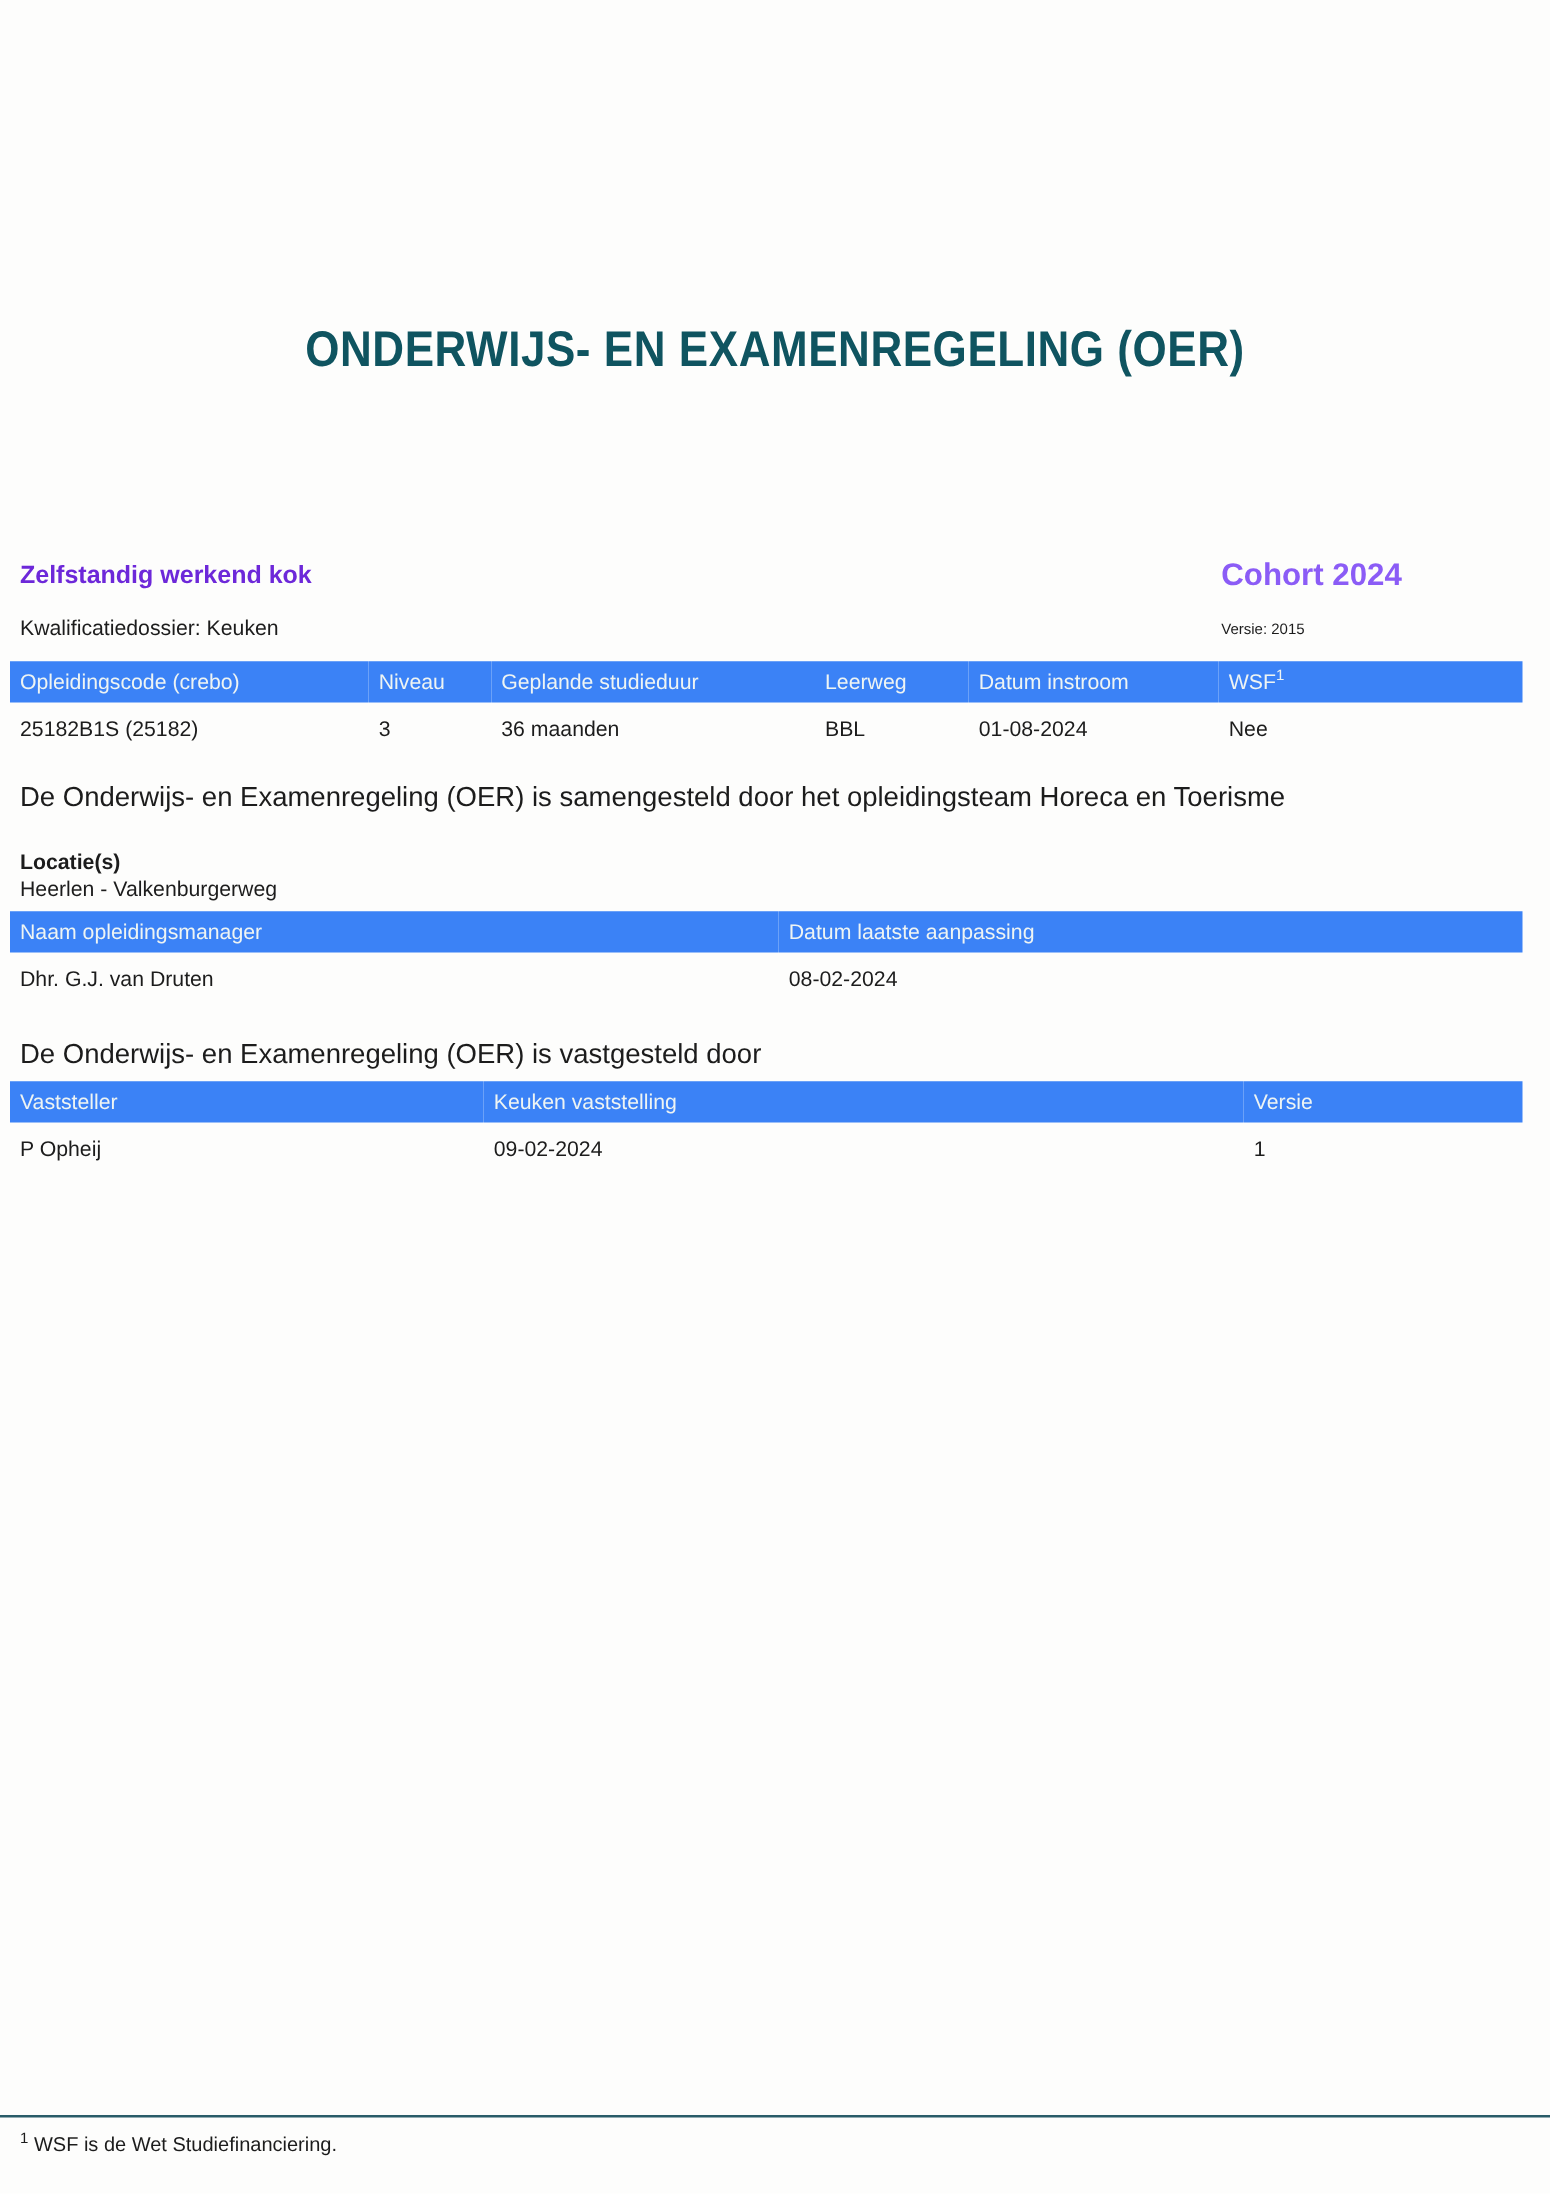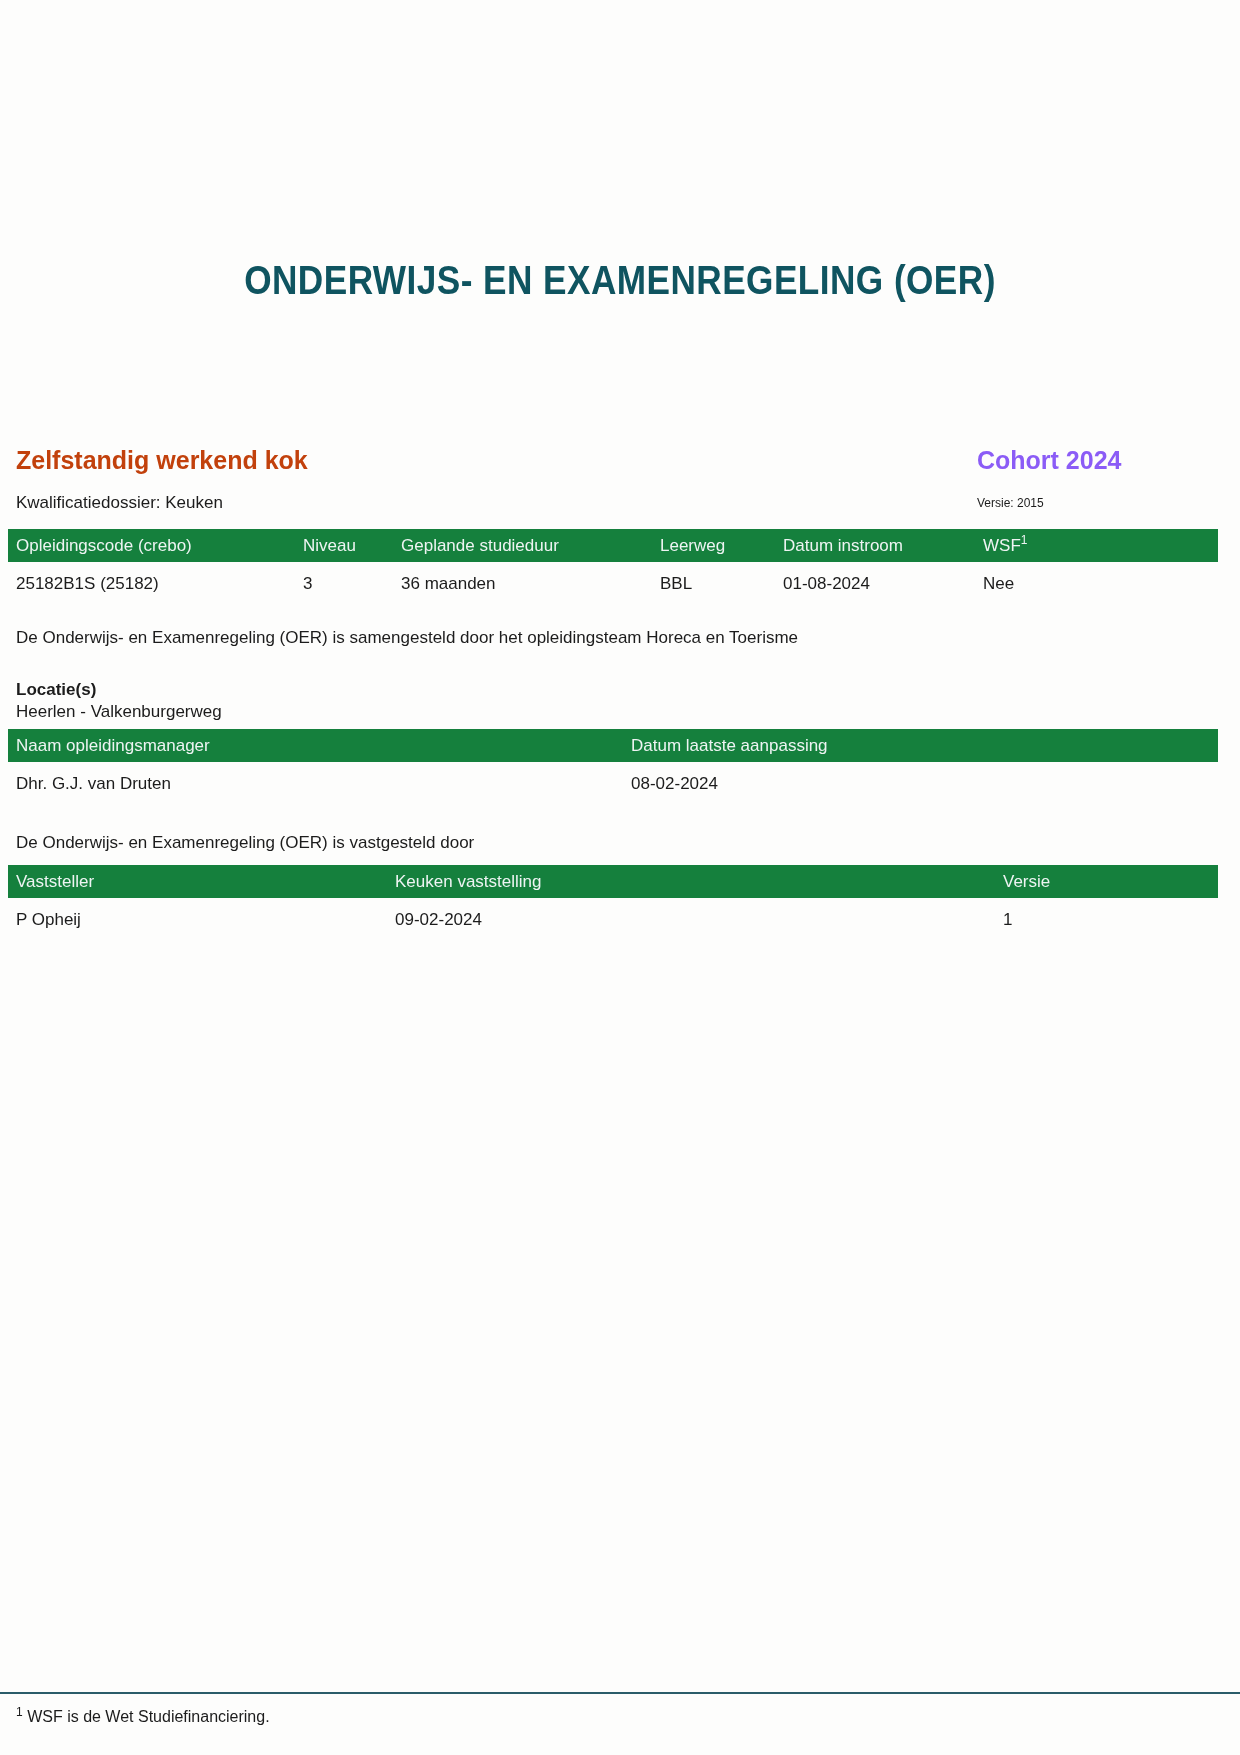--- a/index.html
+++ b/index.html
@@ -28,24 +28,24 @@
     transform-origin: 50% 50%;
     white-space: nowrap;
     letter-spacing: 0.5px;
   }
 
   
   .program-name {
     position: absolute;
     left: 16px;
     top: 444px;
-    font-size: 25px;
+    font-size: 20px;
     font-weight: bold;
     line-height: 32px;
-    color: #c2410c;
+    color: #6d28d9;
   }
   .cohort {
     position: absolute;
     left: 977px;
     top: 444px;
     font-size: 25px;
     font-weight: bold;
     line-height: 32px;
     color: #8b5cf6;
   }
@@ -67,21 +67,21 @@
   
   table.doc-table {
     position: absolute;
     left: 8px;
     width: 1210px;
     border-collapse: collapse;
     table-layout: fixed;
     font-size: 17px;
   }
   table.doc-table th {
-    background: #15803d;
+    background: #3b82f6;
     color: #eef4f3;
     font-weight: normal;
     text-align: left;
     height: 33px;
     padding: 0 4px 0 8px;
     vertical-align: middle;
     font-size: 17px;
     overflow: hidden;
     white-space: nowrap;
   }
@@ -96,21 +96,21 @@
   #program-table { top: 529px; }
   #manager-table { top: 729px; }
   #approval-table { top: 865px; }
 
   sup.hdr-sup { font-size: 12px; line-height: 0; }
 
   
   .para {
     position: absolute;
     left: 16px;
-    font-size: 17px;
+    font-size: 22px;
     line-height: 24px;
     white-space: nowrap;
   }
   #composed-para { top: 626px; }
   .locations-label {
     position: absolute;
     left: 16px;
     top: 678px;
     font-size: 17px;
     font-weight: bold;

